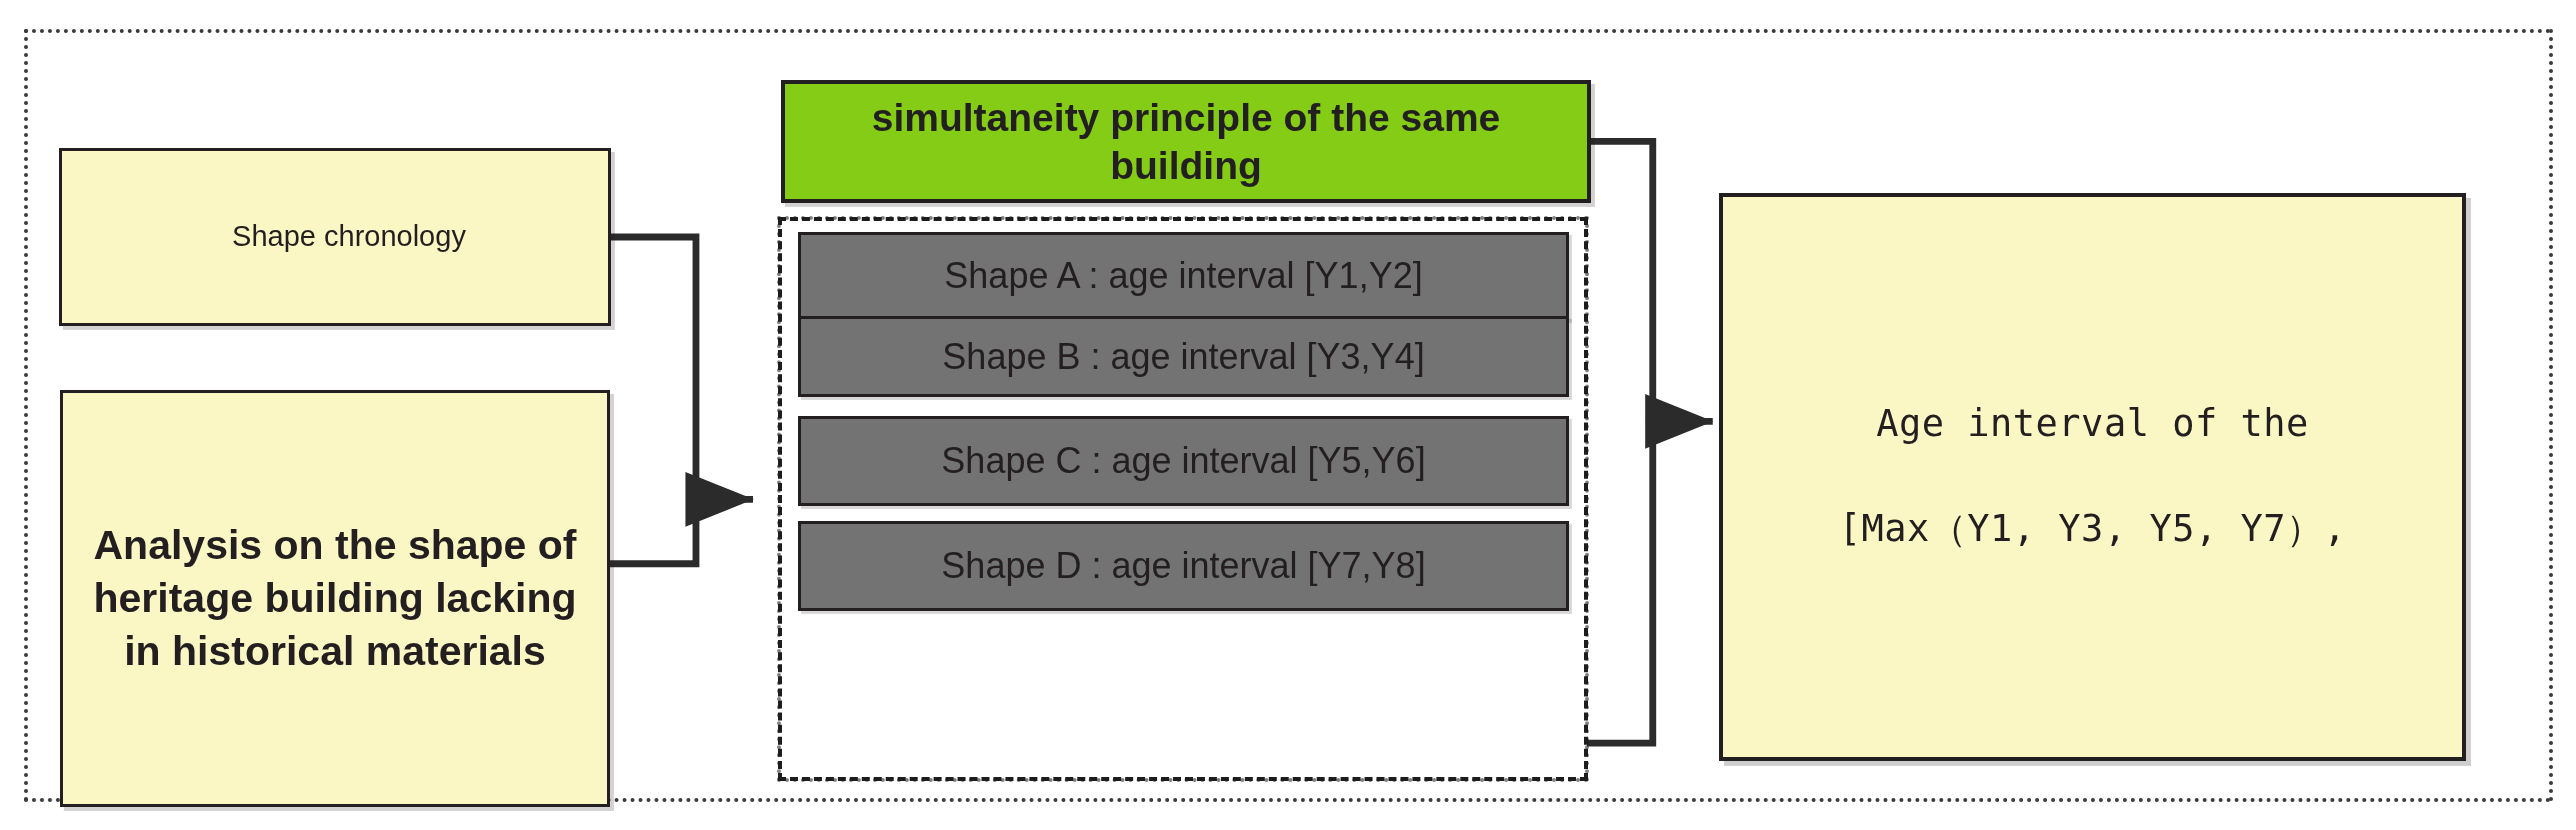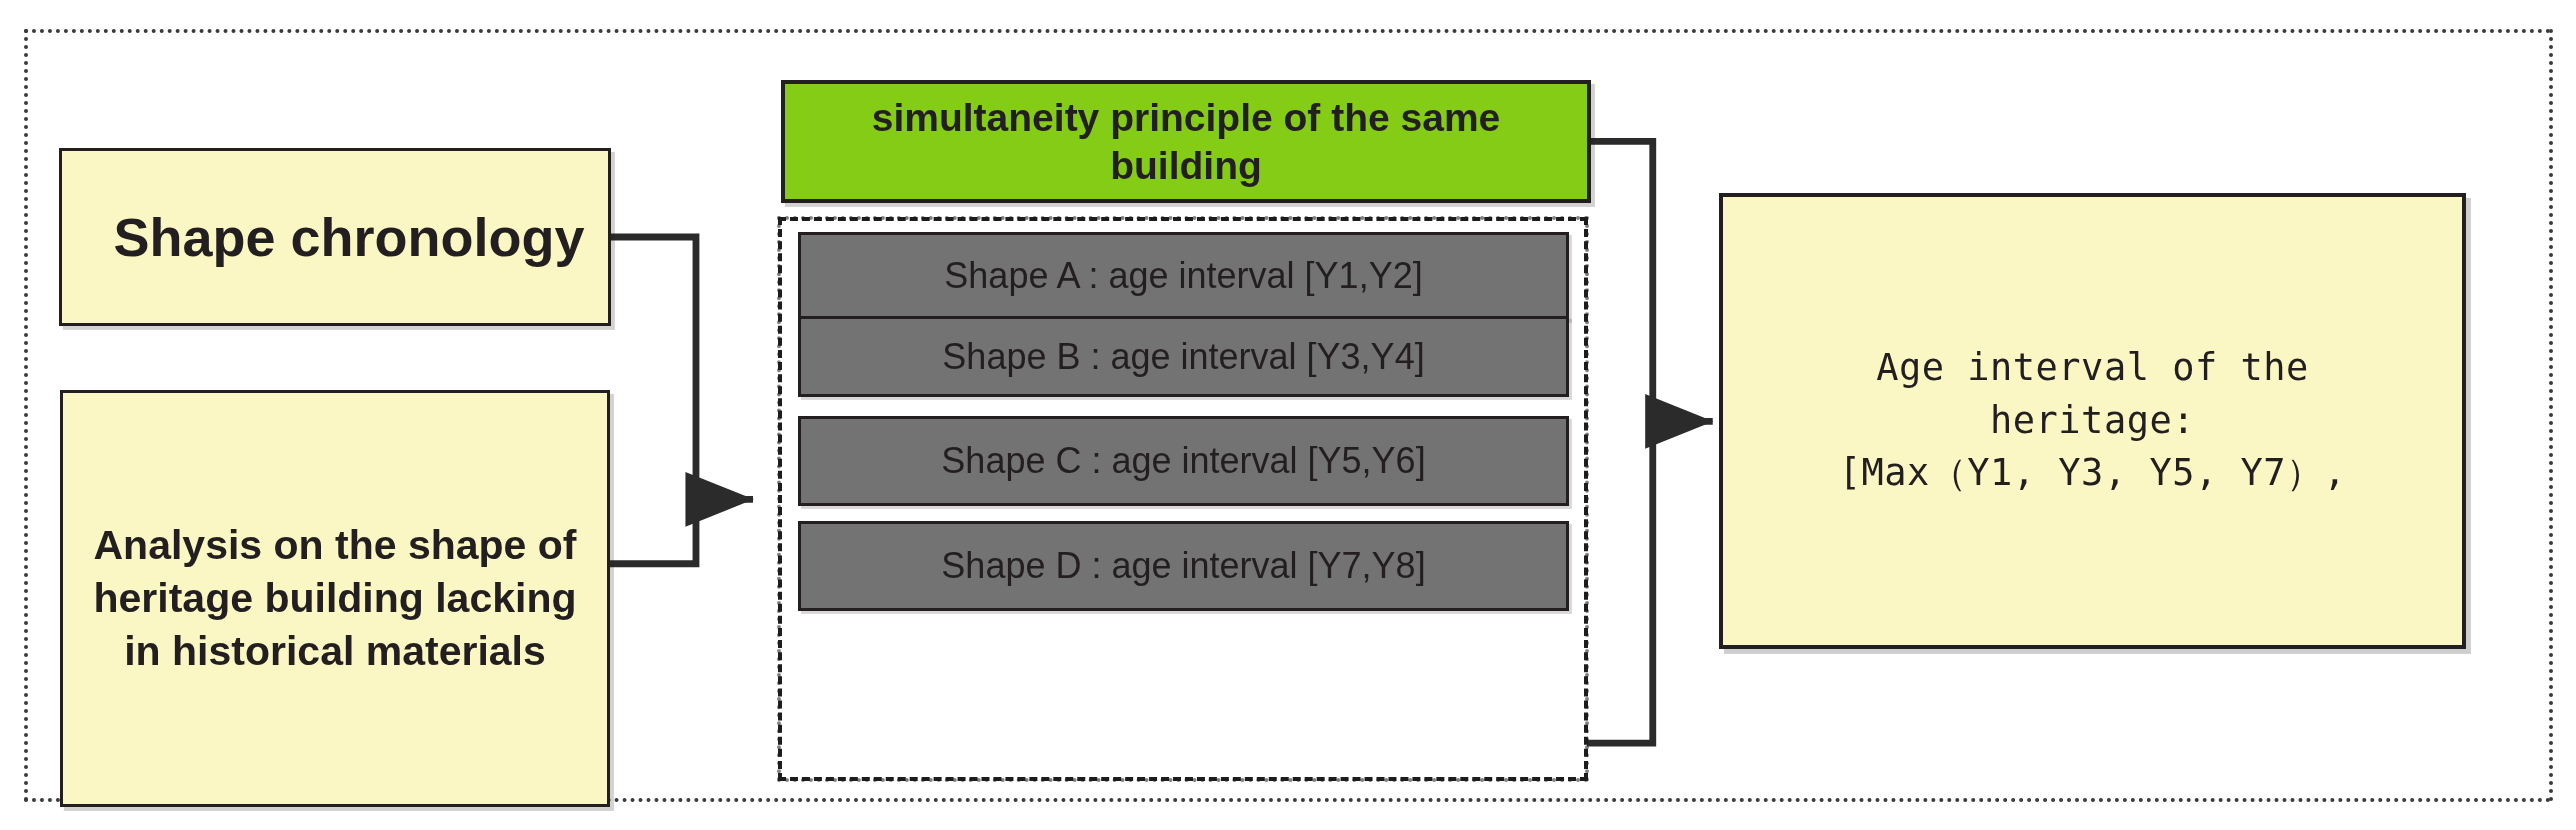--- a/index.html
+++ b/index.html
@@ -17,21 +17,21 @@
     position:absolute;box-sizing:border-box;
     background:#fbf7c4;border:3.9px solid #231f20;
     display:flex;align-items:center;justify-content:center;text-align:center;
     color:#231f20;
     box-shadow:3.9px 3.9px 0 rgba(35,31,32,0.20);
   }
   .node .txt{display:block;width:100%;padding:0 13.7px;}
 
   
   #box-chronology{left:59px;top:148px;width:552px;height:178px;}
-  #box-chronology .txt{font-size:54px;font-weight:bold;line-height:1.15;margin-left:28px;}
+  #box-chronology .txt{font-size:29px;font-weight:normal;line-height:1.15;margin-left:28px;}
 
   #box-analysis{left:60px;top:390px;width:550px;height:417px;}
   #box-analysis .txt{font-size:41px;font-weight:bold;line-height:1.30;}
 
   
   #box-principle{
     left:781px;top:80px;width:810px;height:123px;
     background:#84cc16;border:4.9px solid #231f20;
   }
   #box-principle .txt{font-size:39px;font-weight:bold;line-height:1.22;}
@@ -55,21 +55,21 @@
     color:#231f20;box-shadow:2.9px 2.9px 0 rgba(35,31,32,0.18);
   }
   .shape-box .txt{font-size:36px;font-weight:normal;line-height:1.1;display:block;width:100%;}
   #shape-a{top:232px;height:88px;}
   #shape-b{top:316px;height:81px;}
   #shape-c{top:416px;height:90px;}
   #shape-d{top:521px;height:90px;}
 
   
   #box-result{
-    left:1719px;top:193px;width:747px;height:456px;
+    left:1719px;top:193px;width:747px;height:568px;
     border:4.9px solid #231f20;box-shadow:4.9px 4.9px 0 rgba(35,31,32,0.22);
   }
   #box-result .txt{
     font-family:"DejaVu Sans Mono","Liberation Mono",monospace;
     font-size:37px;font-weight:normal;line-height:1.42;letter-spacing:0.5px;
   }
 
   
   #wires{position:absolute;left:0;top:0;width:2576px;height:830px;pointer-events:none;}
 </style>
@@ -123,19 +123,19 @@
   <div class="shape-box" id="shape-c">
     <span class="txt">Shape C : age interval [Y5,Y6]</span>
   </div>
   <div class="shape-box" id="shape-d">
     <span class="txt">Shape D : age interval [Y7,Y8]</span>
   </div>
 
   <div class="node" id="box-result">
     <span class="txt">
       <span>Age interval of the</span><br>
-      <span>heritage:</span><br>
+      <br>
       <span>[Max（Y1, Y3, Y5, Y7）,</span><br>
     </span>
   </div>
 
 </div>
 
 
 </body></html>

